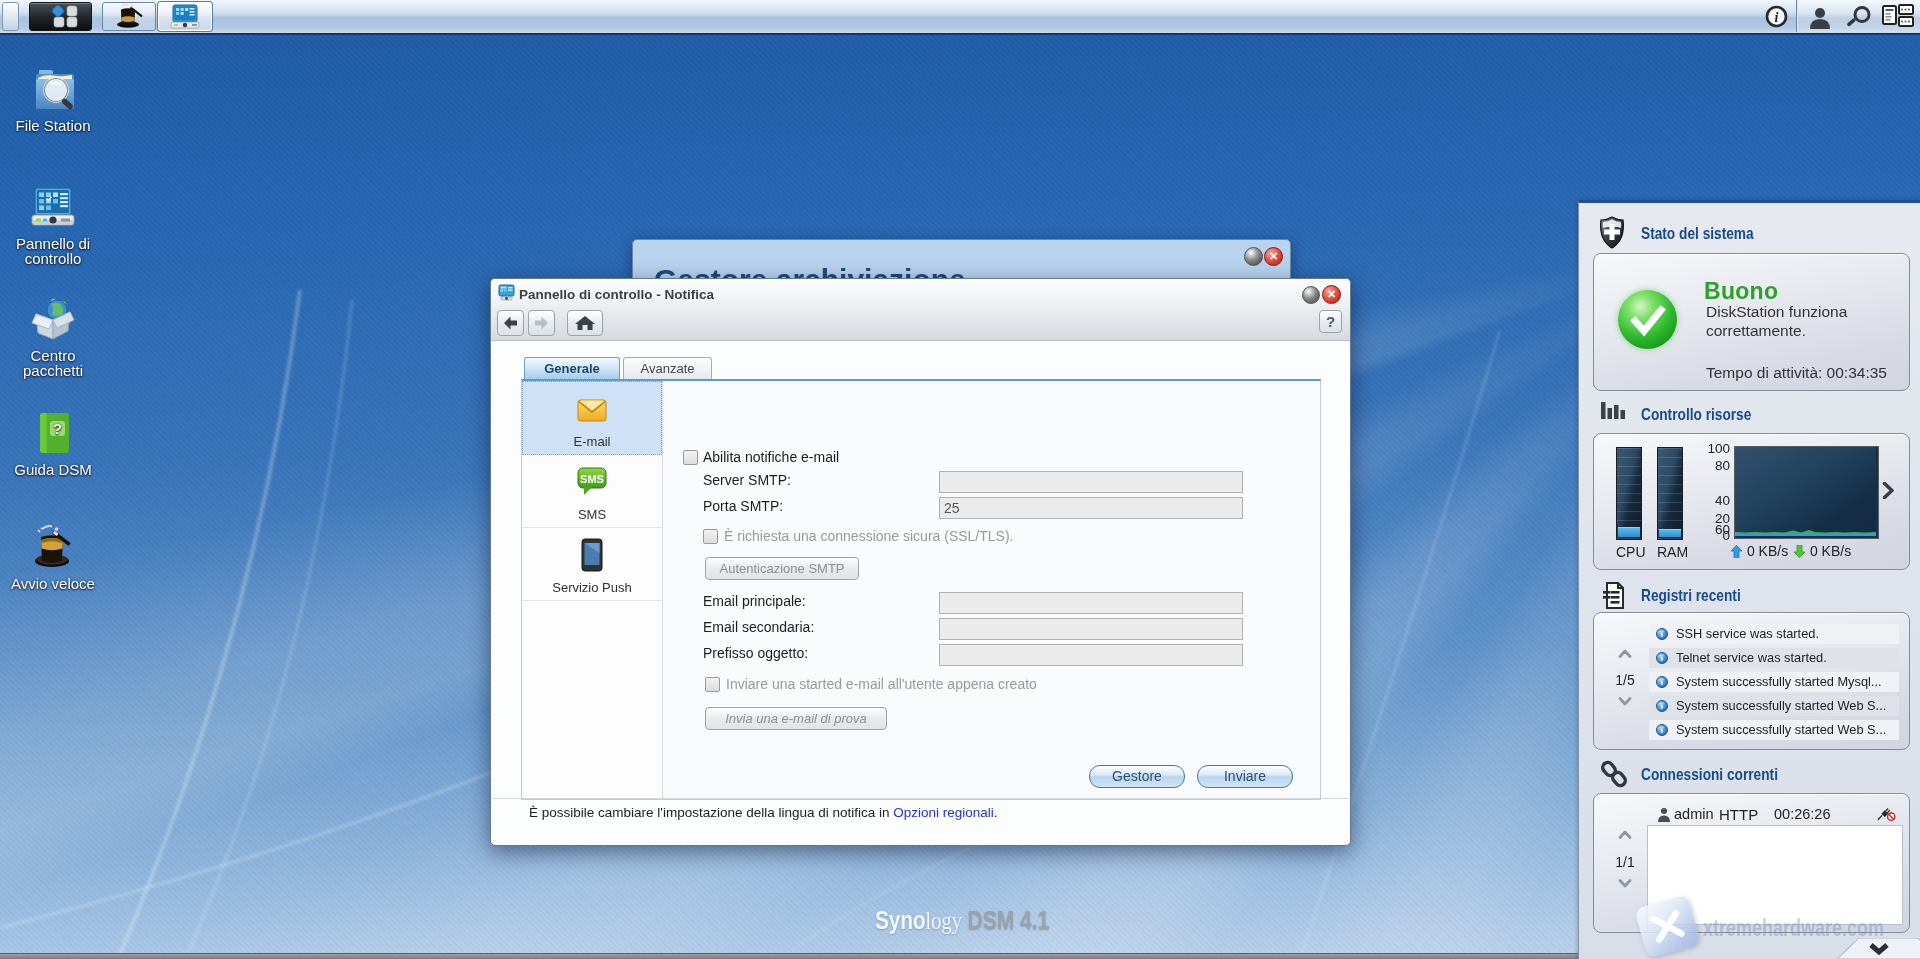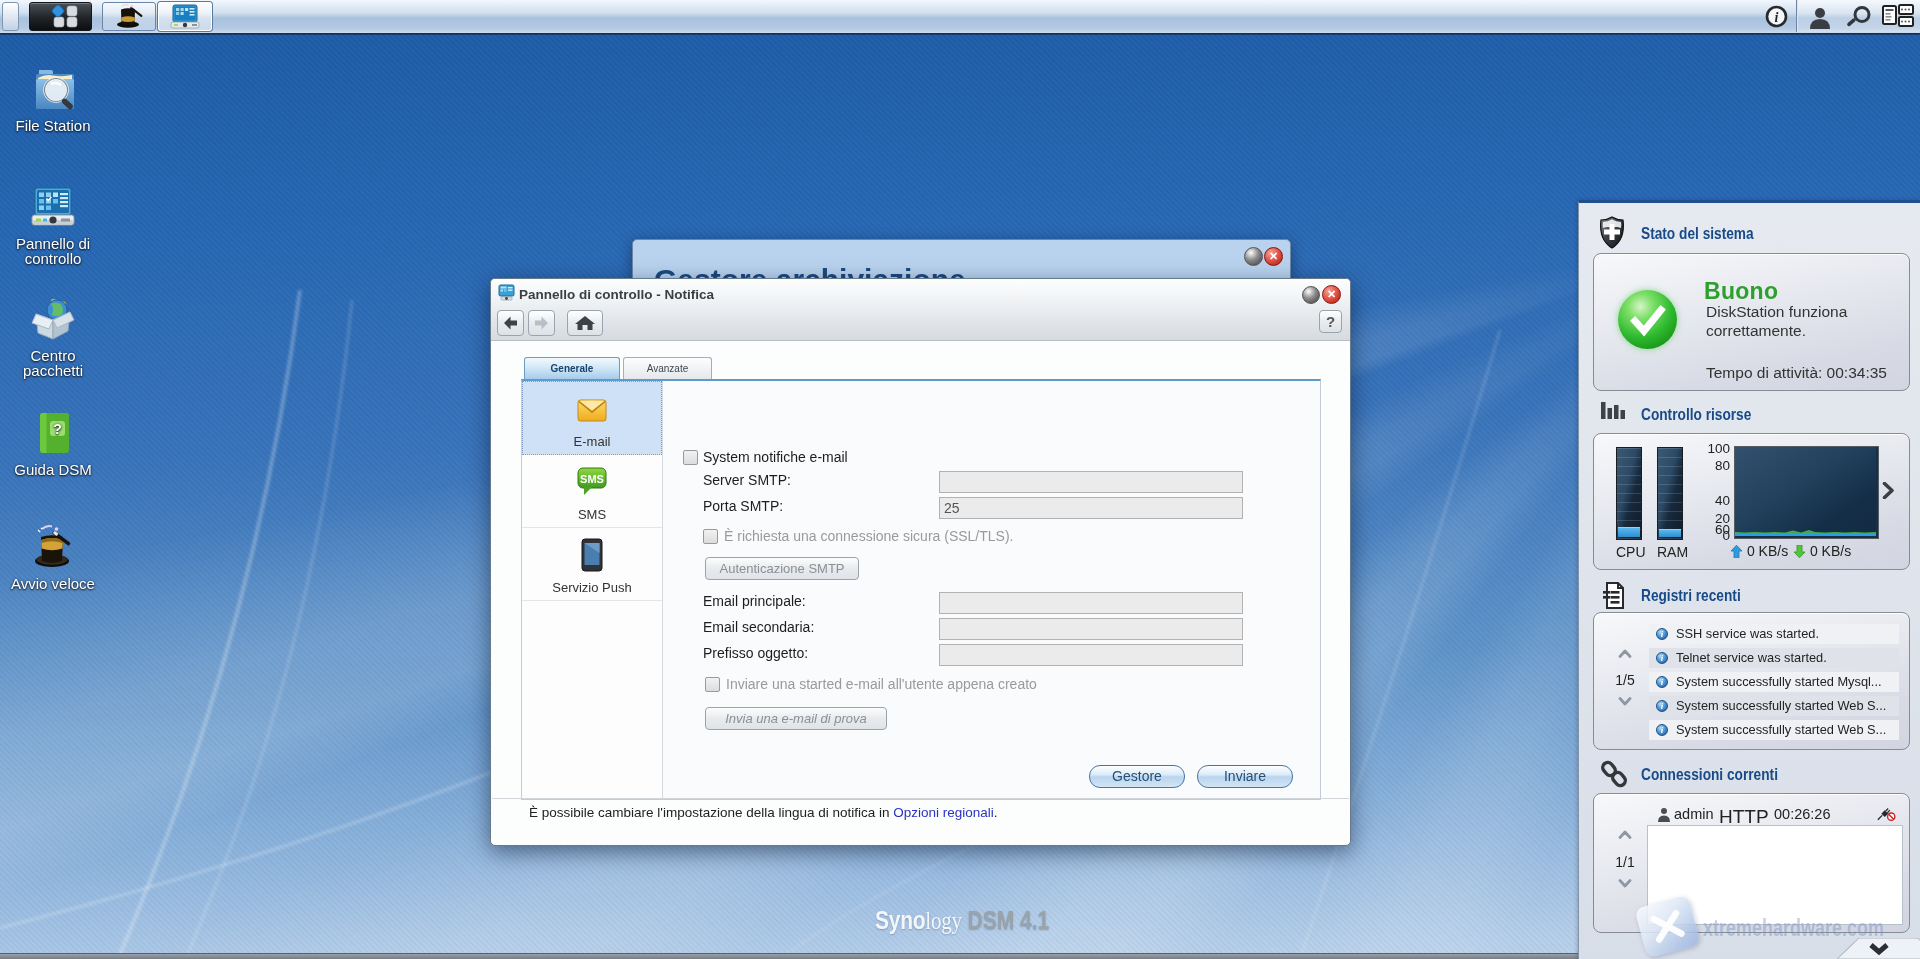--- a/index.html
+++ b/index.html
@@ -48,21 +48,21 @@
 
 #win{position:absolute;left:490px;top:278px;width:859px;height:566px;border-radius:5px;
  background:#fbfcfd;border:1px solid #67798c;box-shadow:0 6px 22px rgba(0,15,40,.5);}
 #win .head{position:absolute;left:0;top:0;right:0;height:61px;border-radius:4px 4px 0 0;
  background:linear-gradient(#fdfefe 0%,#eceff2 45%,#dfe3e7 75%,#d7dbdf 100%);border-bottom:1px solid #b4bcc4;}
 #win .wtitle{position:absolute;left:28px;top:8px;font-size:13.5px;font-weight:bold;color:#3b3f44;}
 .navbtn{position:absolute;top:31px;height:24px;border-radius:4px;background:linear-gradient(#ffffff,#e8ecef 50%,#dde2e6);border:1px solid #9aa4ae;}
 #win .client{position:absolute;left:1px;top:62px;right:1px;bottom:1px;background:#fcfdfd;border-radius:0 0 4px 4px;}
 
 
-.tab{position:absolute;top:78px;height:22px;border:1px solid #9db0bd;border-bottom:none;border-radius:3px 3px 0 0;font-size:10px;text-align:center;line-height:22px;}
+.tab{position:absolute;top:78px;height:22px;border:1px solid #9db0bd;border-bottom:none;border-radius:3px 3px 0 0;font-size:13px;text-align:center;line-height:22px;}
 #tab1{left:33px;width:94px;background:linear-gradient(#f3f9fd,#d3e8f8 42%,#a6cceb 95%,#9ec6e8);font-weight:bold;color:#17456e;border-color:#6f9cbd;}
 #tab2{left:132px;width:87px;background:linear-gradient(#fcfdfe,#eef1f4 60%,#e2e7ea);color:#3f4750;}
 #cbox{position:absolute;left:30px;top:100px;width:798px;height:418px;background:#fafbfc;border:1px solid #c3ccd4;border-top:2px solid #5e9bcc;}
 
 #sidebar{position:absolute;left:0;top:0;width:140px;height:100%;background:#fdfdfe;border-right:1px solid #d4dade;}
 .sitem{position:absolute;left:0;width:140px;height:72px;border-bottom:1px solid #e2e6ea;font-size:13px;color:#333;text-align:center;}
 .sitem.sel{background:#cfe1f7;outline:1px dotted #7e9cc4;outline-offset:-1px;}
 .sitem .lbl{position:absolute;bottom:5px;width:100%;}
 .sitem svg{display:block;margin:10px auto 0 auto;}
 
@@ -346,21 +346,21 @@
         <svg width="24" height="34" viewBox="0 0 24 34" style="margin-top:10px;">
           <rect x="2" y="1" width="20" height="32" rx="3" fill="#2f3338" stroke="#17191c"></rect>
           <rect x="4.5" y="5" width="15" height="22" fill="#4a7db0"></rect>
           <path d="M4.5 5 L19.5 5 L19.5 15 Z" fill="#6e9cc8"></path>
         </svg>
         <div class="lbl">Servizio Push</div>
       </div>
     </div>
     <div id="form">
       <div class="cb" style="left:20px;top:69px;"></div>
-      <div class="flabel" style="top:68px;">System notifiche e-mail</div>
+      <div class="flabel" style="top:68px;">Abilita notifiche e-mail</div>
       <div class="flabel" style="top:91px;">Server SMTP:</div>
       <div class="finput" style="top:90px;"></div>
       <div class="flabel" style="top:117px;">Porta SMTP:</div>
       <div class="finput" style="top:116px;">25</div>
       <div class="cb" style="left:40px;top:148px;"></div>
       <div class="flabel dis" style="left:61px;top:147px;">È richiesta una connessione sicura (SSL/TLS).</div>
       <div class="gbtn" style="left:42px;top:176px;width:152px;">Autenticazione SMTP</div>
       <div class="flabel" style="top:212px;">Email principale:</div>
       <div class="finput" style="top:211px;"></div>
       <div class="flabel" style="top:238px;">Email secondaria:</div>
@@ -500,21 +500,21 @@
     <div class="larr" style="top:85px;">
         <svg width="14" height="9" viewBox="0 0 14 9">
           <path d="M2 1.5 L7 7 L12 1.5" fill="none" stroke="#8f98a2" stroke-width="2.8" stroke-linecap="round" stroke-linejoin="round"></path>
         </svg>
       </div>
     <svg class="abs" style="left:63px;top:13px;" width="14" height="15" viewBox="0 0 14 15">
         <circle cx="7" cy="4" r="3" fill="#4a4e54"></circle>
         <path d="M1 15 Q1 8.5 7 8.5 Q13 8.5 13 15 Z" fill="#4a4e54"></path>
       </svg>
     <div class="abs" style="left:80px;top:12px;font-size:14.5px;color:#222;">admin</div>
-    <div class="abs" style="left:125px;top:12px;font-size:19px;color:#222;">HTTP</div>
+    <div class="abs" style="left:125px;top:12px;font-size:15px;color:#222;">HTTP</div>
     <div class="abs" style="left:180px;top:12px;font-size:14.5px;color:#222;">00:26:26</div>
     <svg class="abs" style="left:283px;top:13px;" width="19" height="15" viewBox="0 0 22 16">
       <path d="M1 14 L6 9" stroke="#26292d" stroke-width="1.6"></path>
       <path d="M5 7 L9 11 L13 7 L9 3 Z" fill="#26292d"></path>
       <path d="M10 4 L13 1 M12 6 L15 3" stroke="#26292d" stroke-width="1.4"></path>
       <circle cx="16.5" cy="10.5" r="4.2" fill="#fff" stroke="#cc2222" stroke-width="1.6"></circle>
       <path d="M13.6 7.6 L19.4 13.4" stroke="#cc2222" stroke-width="1.6"></path>
     </svg>
     <div class="abs" style="left:53px;top:31px;width:254px;height:98px;background:#ffffff;border:1px solid #b8c0ca;"></div>
   </div>

